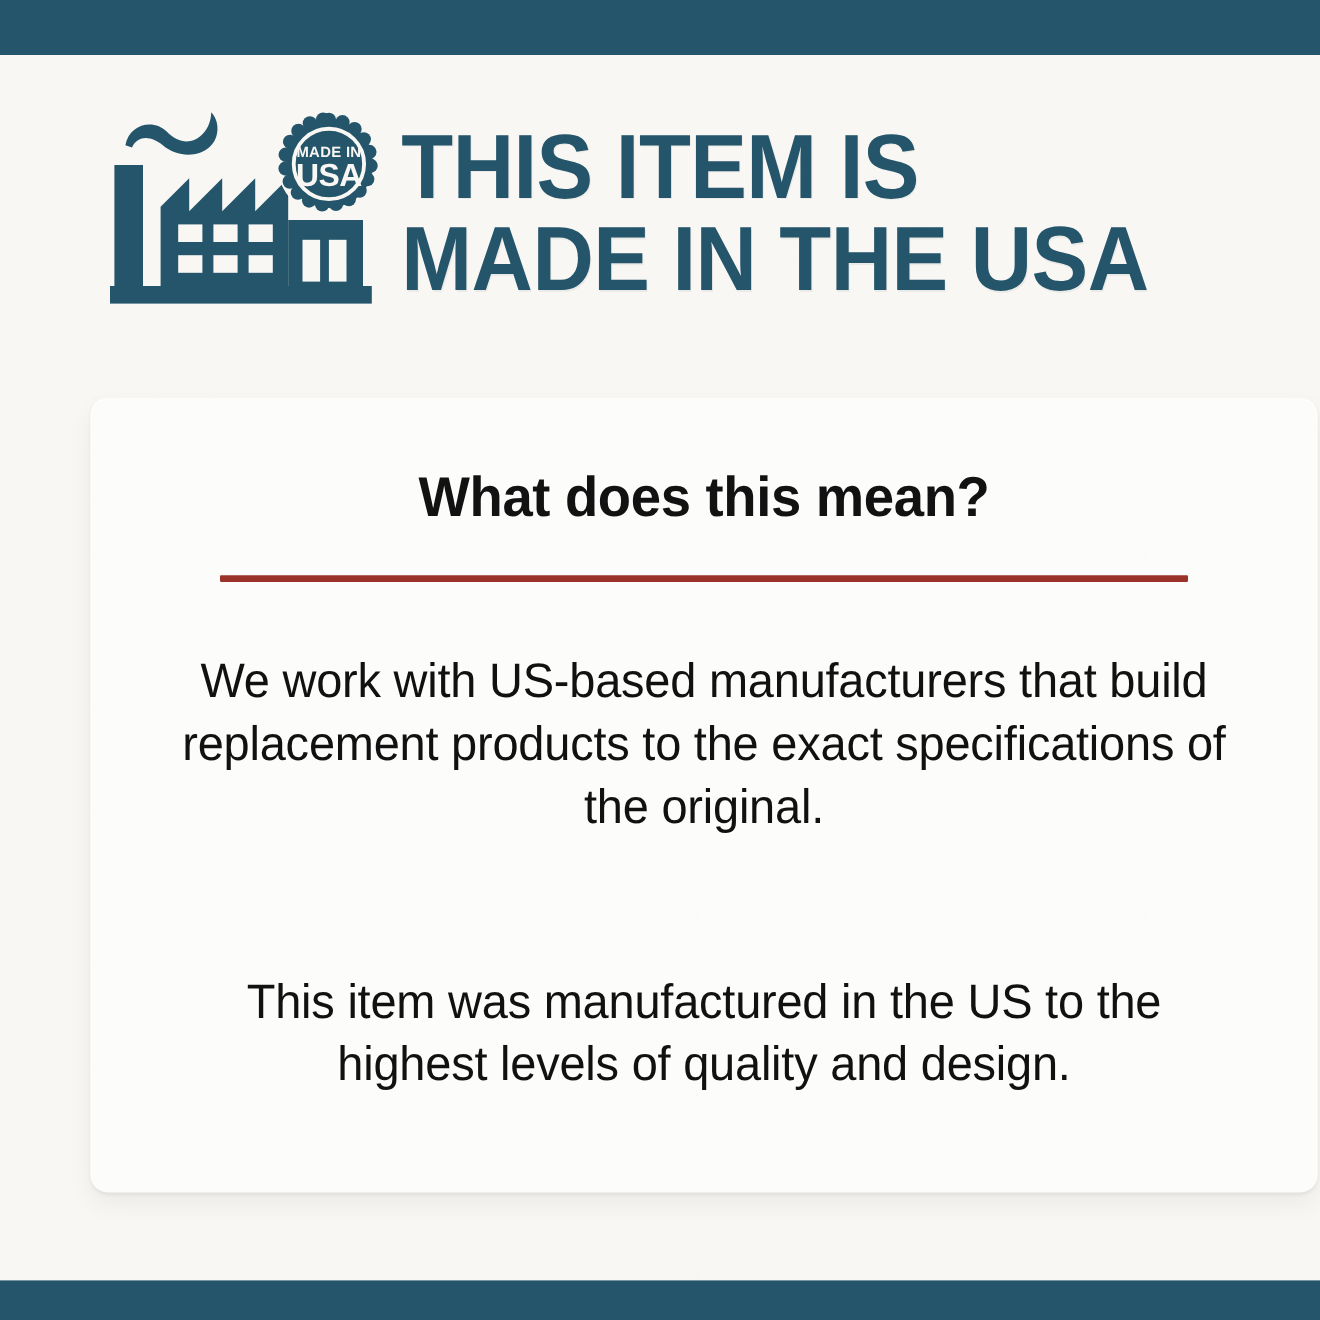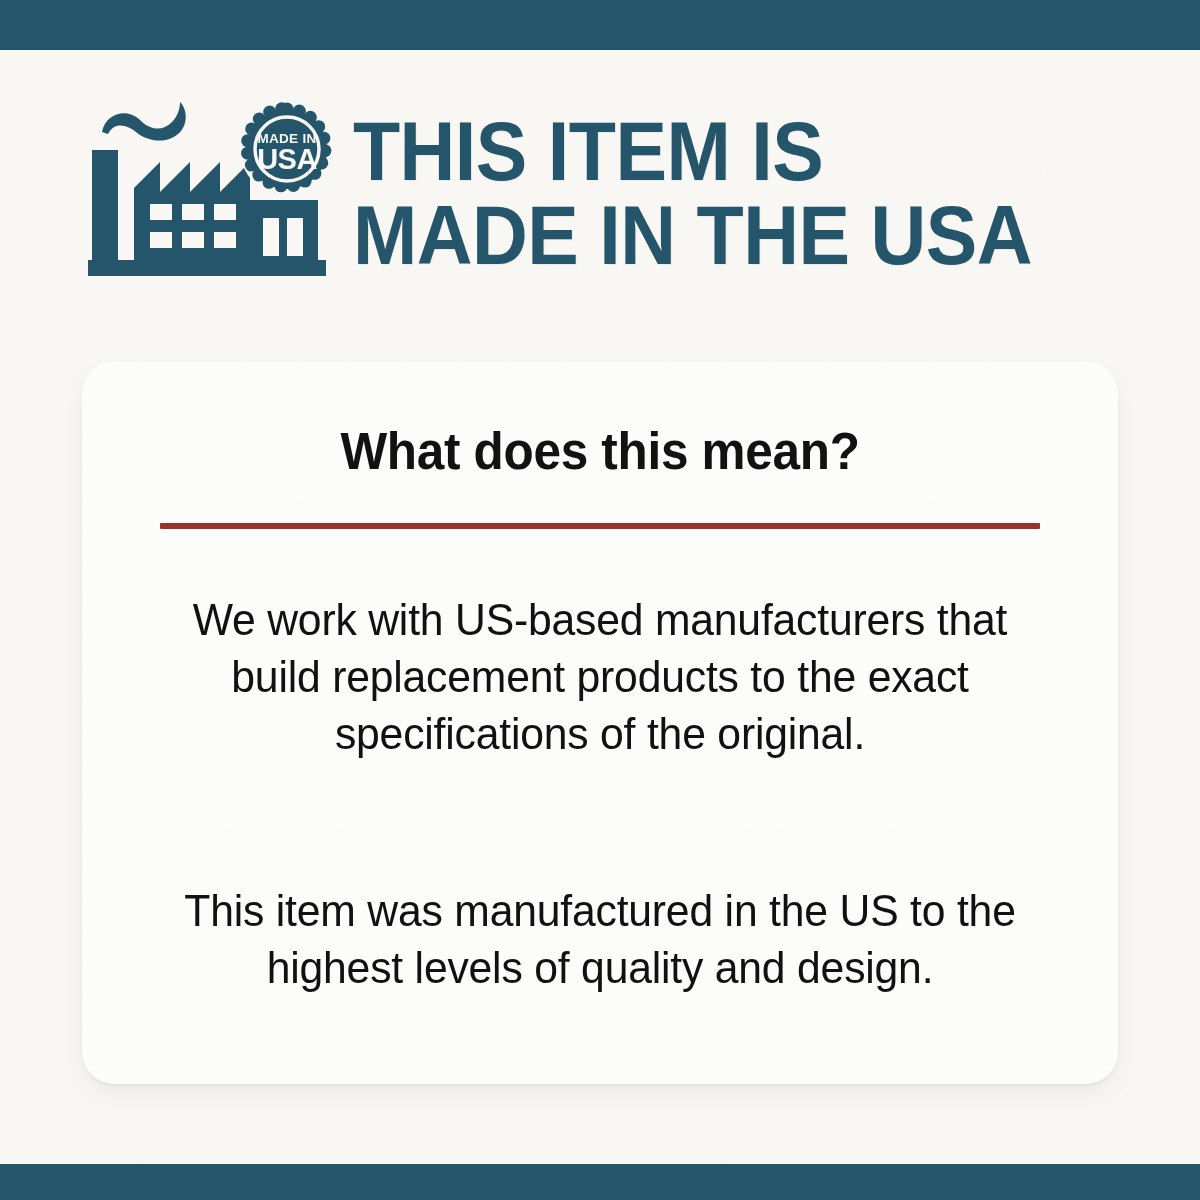--- a/index.html
+++ b/index.html
@@ -42,21 +42,21 @@
       radial-gradient(circle at 63% 71%, rgba(0,0,0,.012) 0 1px, transparent 1px),
       radial-gradient(circle at 85% 18%, rgba(0,0,0,.010) 0 1px, transparent 1px);
     background-size: 37px 41px, 53px 47px, 29px 33px;
     opacity: .8;
   }
 
   
   .header {
     position: absolute;
     top: 96px;
-    left: 88px;
+    left: 100px;
     width: 1060px;
     height: 200px;
     display: flex;
     align-items: flex-start;
   }
   .logo-wrap {
     width: 250px;
     height: 190px;
     flex: 0 0 250px;
     position: relative;
@@ -77,24 +77,24 @@
     white-space: pre-line;
     padding-top: 14px;
     text-shadow: 1px 1px 0 rgba(0,0,0,.05);
   }
 
   
   .card {
     position: absolute;
     left: 82px;
     top: 362px;
-    width: 1036px;
+    width: 1116px;
     height: 722px;
     background: #fcfcfa;
-    border-radius: 32px;
+    border-radius: 16px;
     box-shadow:
       0 2px 3px rgba(0,0,0,.05),
       0 10px 22px rgba(0,0,0,.055),
       0 1px 0 rgba(255,255,255,.9) inset;
   }
 
   .card-title {
     margin: 0;
     padding-top: 60px;
     text-align: center;

